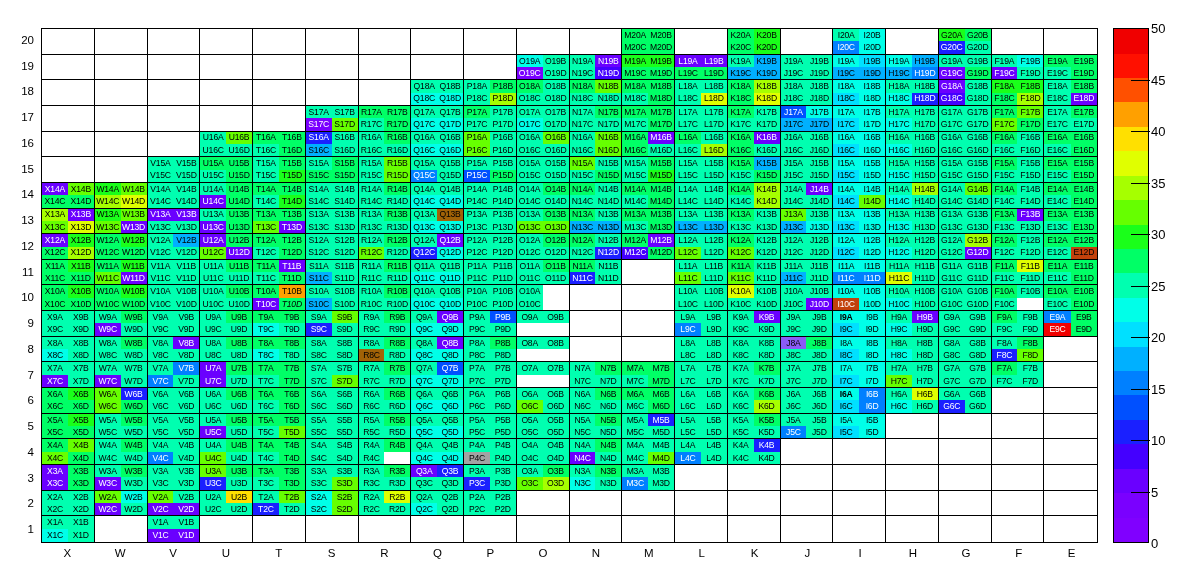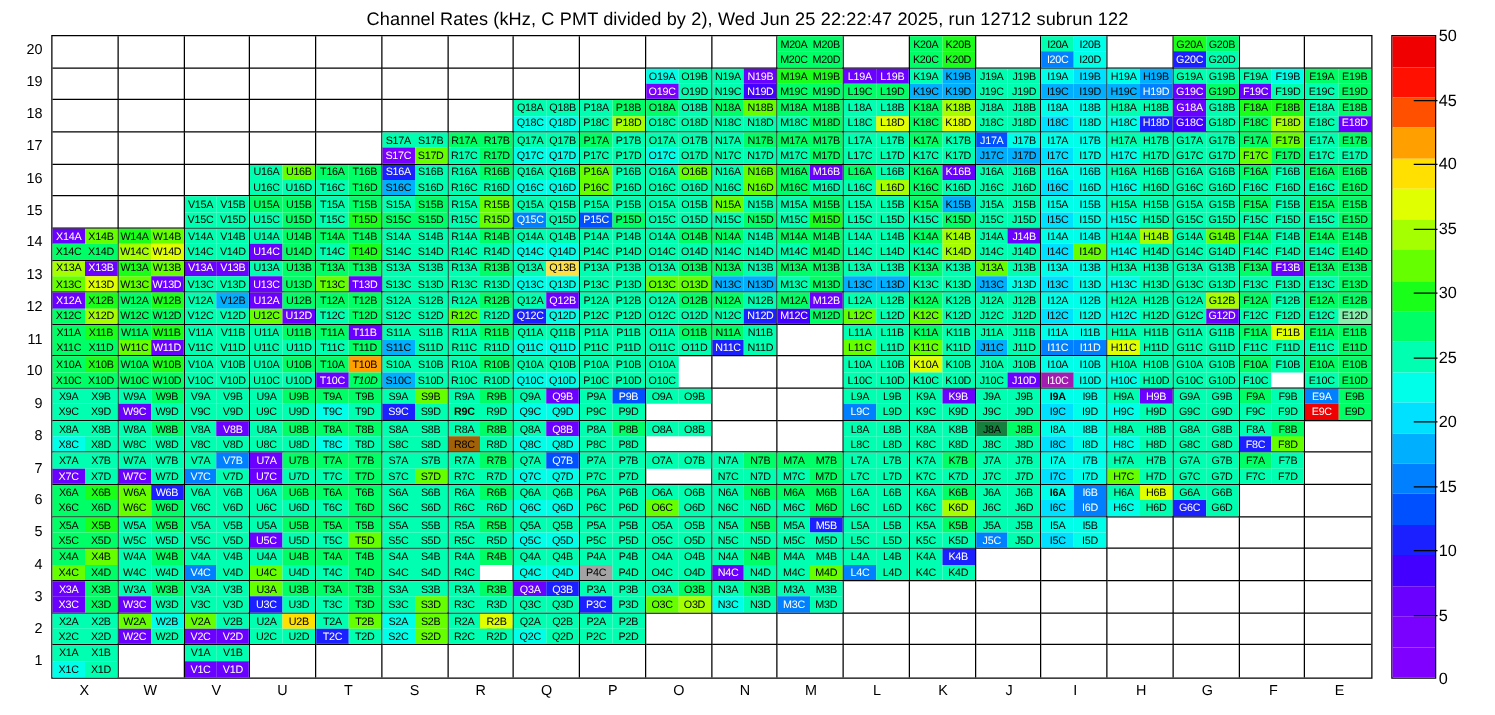--- a/index.html
+++ b/index.html
@@ -38,21 +38,20 @@
         flex-direction:column-reverse;}
   #cbar .band{flex:1 1 0;}
   #cbticks{position:absolute;left:1113px;top:28px;width:80px;height:515px;}
   .cbt{position:absolute;left:38px;font-size:13px;line-height:1;transform:translateY(-50%);}
   .cbtk{position:absolute;left:18px;width:19px;height:1px;background:#000;}
 </style>
 </head>
 <body>
 
 <div id="root">
-  <div id="title">Channel Rates (kHz, C PMT divided by 2), Wed Jun 25 22:22:47 2025, run 12712 subrun 122</div>
 
   <div id="yaxis">
       <div class="ylab" style="top: 5.875px;">20</div>
       <div class="ylab" style="top: 31.625px;">19</div>
       <div class="ylab" style="top: 57.375px;">18</div>
       <div class="ylab" style="top: 83.125px;">17</div>
       <div class="ylab" style="top: 108.875px;">16</div>
       <div class="ylab" style="top: 134.625px;">15</div>
       <div class="ylab" style="top: 160.375px;">14</div>
       <div class="ylab" style="top: 186.125px;">13</div>
@@ -949,21 +948,21 @@
           <div class="sub sD" style="background: rgb(0, 255, 176); color: rgb(0, 0, 0);">S13D</div>
         </div>
         <div class="gcell">
           <div class="sub sA" style="background: rgb(0, 255, 176); color: rgb(0, 0, 0);">R13A</div>
           <div class="sub sB" style="background: rgb(0, 255, 102); color: rgb(0, 0, 0);">R13B</div>
           <div class="sub sC" style="background: rgb(0, 255, 176); color: rgb(0, 0, 0);">R13C</div>
           <div class="sub sD" style="background: rgb(0, 255, 176); color: rgb(0, 0, 0);">R13D</div>
         </div>
         <div class="gcell">
           <div class="sub sA" style="background: rgb(0, 255, 176); color: rgb(0, 0, 0);">Q13A</div>
-          <div class="sub sB" style="background: #fde047; color: rgb(0, 0, 0);">Q13B</div>
+          <div class="sub sB" style="background: #a16207; color: rgb(0, 0, 0);">Q13B</div>
           <div class="sub sC" style="background: rgb(0, 255, 232); color: rgb(0, 0, 0);">Q13C</div>
           <div class="sub sD" style="background: rgb(0, 255, 232); color: rgb(0, 0, 0);">Q13D</div>
         </div>
         <div class="gcell">
           <div class="sub sA" style="background: rgb(0, 255, 176); color: rgb(0, 0, 0);">P13A</div>
           <div class="sub sB" style="background: rgb(0, 255, 176); color: rgb(0, 0, 0);">P13B</div>
           <div class="sub sC" style="background: rgb(0, 255, 176); color: rgb(0, 0, 0);">P13C</div>
           <div class="sub sD" style="background: rgb(0, 255, 176); color: rgb(0, 0, 0);">P13D</div>
         </div>
         <div class="gcell">
@@ -1143,21 +1142,21 @@
         <div class="gcell">
           <div class="sub sA" style="background: rgb(0, 255, 102); color: rgb(0, 0, 0);">F12A</div>
           <div class="sub sB" style="background: rgb(0, 255, 176); color: rgb(0, 0, 0);">F12B</div>
           <div class="sub sC" style="background: rgb(0, 255, 176); color: rgb(0, 0, 0);">F12C</div>
           <div class="sub sD" style="background: rgb(0, 255, 176); color: rgb(0, 0, 0);">F12D</div>
         </div>
         <div class="gcell lastcol">
           <div class="sub sA" style="background: rgb(0, 255, 102); color: rgb(0, 0, 0);">E12A</div>
           <div class="sub sB" style="background: rgb(0, 255, 102); color: rgb(0, 0, 0);">E12B</div>
           <div class="sub sC" style="background: rgb(0, 255, 176); color: rgb(0, 0, 0);">E12C</div>
-          <div class="sub sD" style="background: #86efac; color: rgb(0, 0, 0);">E12D</div>
+          <div class="sub sD" style="background: #c2410c; color: rgb(0, 0, 0);">E12D</div>
         </div>
         <div class="gcell">
           <div class="sub sA" style="background: rgb(0, 255, 102); color: rgb(0, 0, 0);">X11A</div>
           <div class="sub sB" style="background: rgb(26, 255, 26); color: rgb(0, 0, 0);">X11B</div>
           <div class="sub sC" style="background: rgb(0, 255, 102); color: rgb(0, 0, 0);">X11C</div>
           <div class="sub sD" style="background: rgb(0, 255, 102); color: rgb(0, 0, 0);">X11D</div>
         </div>
         <div class="gcell">
           <div class="sub sA" style="background: rgb(0, 255, 102); color: rgb(0, 0, 0);">W11A</div>
           <div class="sub sB" style="background: rgb(26, 255, 26); color: rgb(0, 0, 0);">W11B</div>
@@ -1358,21 +1357,21 @@
         </div>
         <div class="gcell">
           <div class="sub sA" style="background: rgb(0, 255, 176); color: rgb(0, 0, 0);">J10A</div>
           <div class="sub sB" style="background: rgb(0, 255, 176); color: rgb(0, 0, 0);">J10B</div>
           <div class="sub sC" style="background: rgb(0, 255, 176); color: rgb(0, 0, 0);">J10C</div>
           <div class="sub sD" style="background: rgb(106, 0, 255); color: rgb(255, 255, 255);">J10D</div>
         </div>
         <div class="gcell">
           <div class="sub sA" style="background: rgb(0, 255, 232); color: rgb(0, 0, 0);">I10A</div>
           <div class="sub sB" style="background: rgb(0, 255, 232); color: rgb(0, 0, 0);">I10B</div>
-          <div class="sub sC" style="background: #a21caf; color: rgb(255, 255, 255); text-align: center;">I10C</div>
+          <div class="sub sC" style="background: #c2410c; color: rgb(255, 255, 255); text-align: center;">I10C</div>
           <div class="sub sD" style="background: rgb(0, 255, 232); color: rgb(0, 0, 0);">I10D</div>
         </div>
         <div class="gcell">
           <div class="sub sA" style="background: rgb(0, 255, 176); color: rgb(0, 0, 0);">H10A</div>
           <div class="sub sB" style="background: rgb(0, 255, 176); color: rgb(0, 0, 0);">H10B</div>
           <div class="sub sC" style="background: rgb(0, 255, 232); color: rgb(0, 0, 0);">H10C</div>
           <div class="sub sD" style="background: rgb(0, 255, 176); color: rgb(0, 0, 0);">H10D</div>
         </div>
         <div class="gcell">
           <div class="sub sA" style="background: rgb(0, 255, 176); color: rgb(0, 0, 0);">G10A</div>
@@ -1424,21 +1423,21 @@
         </div>
         <div class="gcell">
           <div class="sub sA" style="background: rgb(0, 255, 176); color: rgb(0, 0, 0);">S9A</div>
           <div class="sub sB" style="background: rgb(102, 255, 0); color: rgb(0, 0, 0);">S9B</div>
           <div class="sub sC" style="background: rgb(26, 32, 255); color: rgb(255, 255, 255);">S9C</div>
           <div class="sub sD" style="background: rgb(0, 255, 176); color: rgb(0, 0, 0);">S9D</div>
         </div>
         <div class="gcell">
           <div class="sub sA" style="background: rgb(0, 255, 176); color: rgb(0, 0, 0);">R9A</div>
           <div class="sub sB" style="background: rgb(0, 255, 102); color: rgb(0, 0, 0);">R9B</div>
-          <div class="sub sC" style="background: rgb(0, 255, 176); color: rgb(0, 0, 0); font-weight: bold;">R9C</div>
+          <div class="sub sC" style="background: rgb(0, 255, 176); color: rgb(0, 0, 0);">R9C</div>
           <div class="sub sD" style="background: rgb(0, 255, 176); color: rgb(0, 0, 0);">R9D</div>
         </div>
         <div class="gcell">
           <div class="sub sA" style="background: rgb(0, 255, 176); color: rgb(0, 0, 0);">Q9A</div>
           <div class="sub sB" style="background: rgb(106, 0, 255); color: rgb(255, 255, 255);">Q9B</div>
           <div class="sub sC" style="background: rgb(0, 255, 232); color: rgb(0, 0, 0);">Q9C</div>
           <div class="sub sD" style="background: rgb(0, 255, 232); color: rgb(0, 0, 0);">Q9D</div>
         </div>
         <div class="gcell">
           <div class="sub sA" style="background: rgb(0, 255, 176); color: rgb(0, 0, 0);">P9A</div>
@@ -1590,21 +1589,21 @@
           <div class="sub sC" style="background: rgb(0, 255, 176); color: rgb(0, 0, 0);">L8C</div>
           <div class="sub sD" style="background: rgb(0, 255, 176); color: rgb(0, 0, 0);">L8D</div>
         </div>
         <div class="gcell">
           <div class="sub sA" style="background: rgb(0, 255, 176); color: rgb(0, 0, 0);">K8A</div>
           <div class="sub sB" style="background: rgb(0, 255, 176); color: rgb(0, 0, 0);">K8B</div>
           <div class="sub sC" style="background: rgb(0, 255, 176); color: rgb(0, 0, 0);">K8C</div>
           <div class="sub sD" style="background: rgb(0, 255, 176); color: rgb(0, 0, 0);">K8D</div>
         </div>
         <div class="gcell">
-          <div class="sub sA" style="background: #15803d; color: rgb(0, 0, 0);">J8A</div>
+          <div class="sub sA" style="background: #8b5cf6; color: rgb(0, 0, 0);">J8A</div>
           <div class="sub sB" style="background: rgb(0, 255, 102); color: rgb(0, 0, 0);">J8B</div>
           <div class="sub sC" style="background: rgb(0, 255, 176); color: rgb(0, 0, 0);">J8C</div>
           <div class="sub sD" style="background: rgb(0, 255, 176); color: rgb(0, 0, 0);">J8D</div>
         </div>
         <div class="gcell">
           <div class="sub sA" style="background: rgb(0, 255, 232); color: rgb(0, 0, 0);">I8A</div>
           <div class="sub sB" style="background: rgb(0, 255, 232); color: rgb(0, 0, 0);">I8B</div>
           <div class="sub sC" style="background: rgb(0, 224, 255); color: rgb(0, 0, 0);">I8C</div>
           <div class="sub sD" style="background: rgb(0, 255, 232); color: rgb(0, 0, 0);">I8D</div>
         </div>

